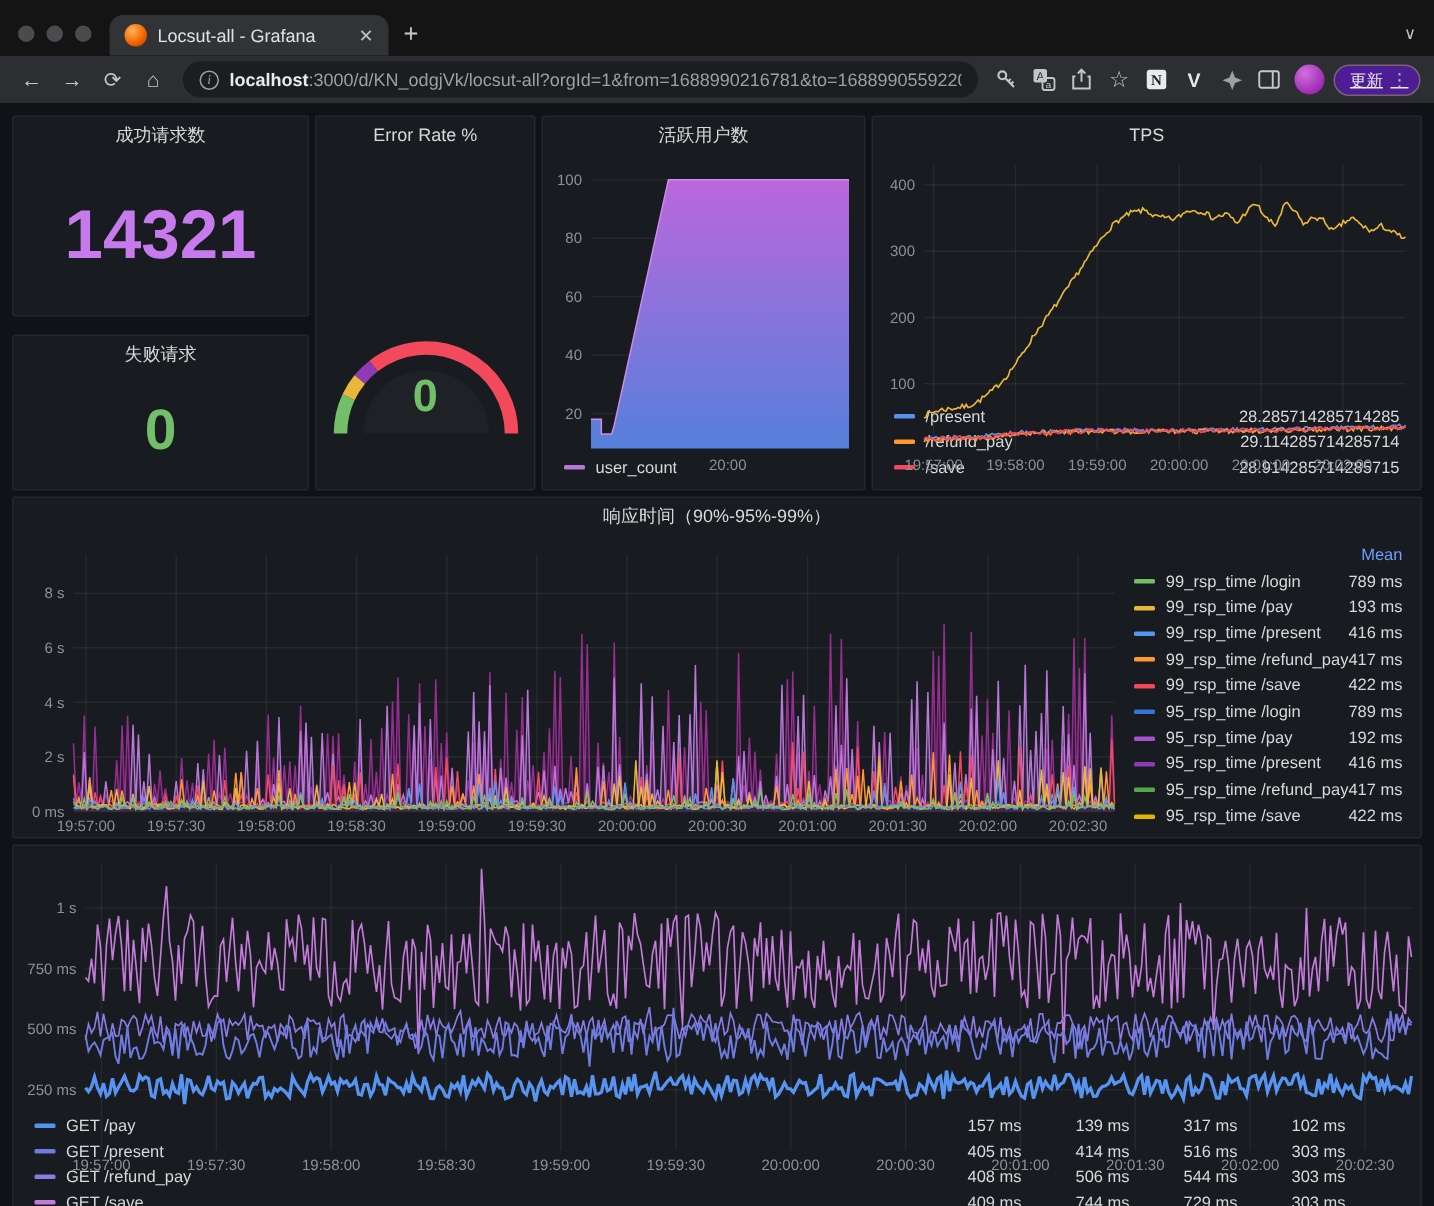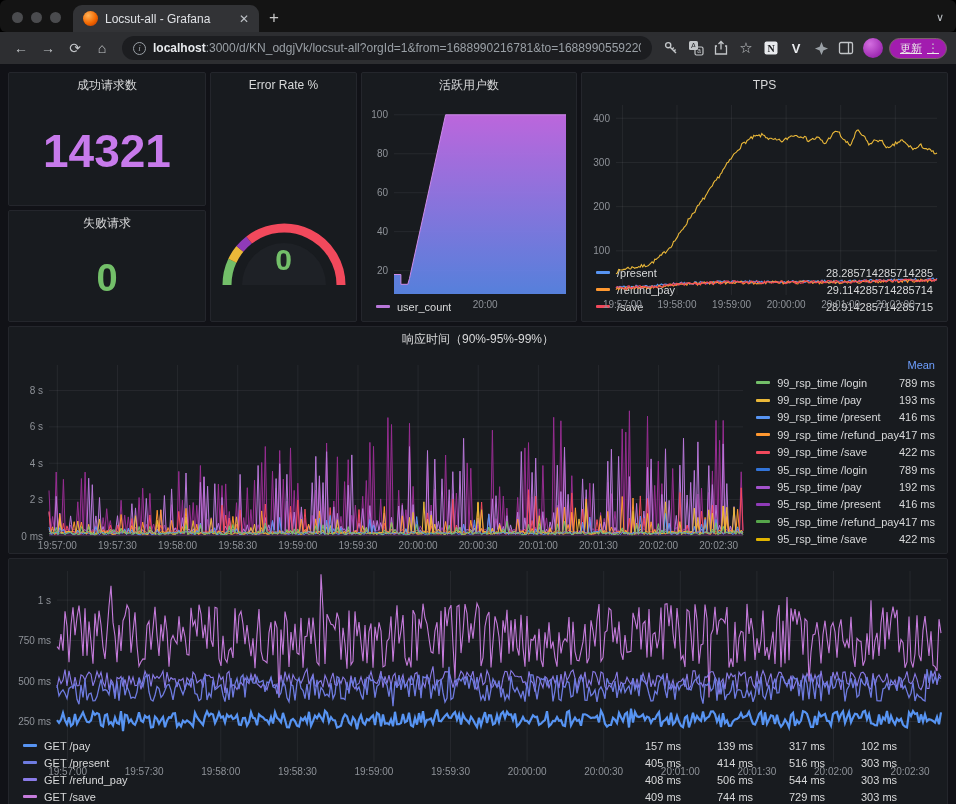--- a/index.html
+++ b/index.html
@@ -1,19 +1,19 @@
 <!DOCTYPE html>
 <html><head>
 <meta charset="utf-8">
 <style>
   * { box-sizing: border-box; }
   html,body { margin:0; padding:0; width:956px; height:804px; background:#000; overflow:hidden;
     font-family:"Liberation Sans", sans-serif; }
   
-  .titlebar { height:32px; background:#141414; display:flex; align-items:flex-end; position:relative;border-radius:6px; }
+  .titlebar { height:37px; background:#141414; display:flex; align-items:flex-end; position:relative; }
   .lights { display:flex; gap:8px; padding:0 12px 9px 12px; }
   .light { width:11px; height:11px; border-radius:50%; background:#4a4b4e; }
   .tab { height:27px; width:186px; background:#323336; border-radius:9px 9px 0 0;
     display:flex; align-items:center; padding:0 8px 0 10px; gap:7px; }
   .tab-title { flex:1; font-size:12px; color:#dfe1e5; white-space:nowrap; overflow:hidden; }
   .tab-close { color:#bdc1c6; font-size:12px; padding:0 2px; }
   .newtab { color:#c7c7c7; font-size:17px; padding:0 12px 4px 10px; }
   .tab-chevron { position:absolute; right:12px; bottom:8px; color:#bdc1c6; font-size:11px; }
   .favicon { width:15px; height:15px; border-radius:50%;
     background: radial-gradient(circle at 35% 30%, #ffb357 0%, #f46800 55%, #b33000 100%); }
@@ -23,26 +23,26 @@
     padding:0 11px; gap:7px; margin:0 5px; min-width:0; }
   .info-badge { width:13px; height:13px; border:1px solid #9aa0a6; border-radius:50%; color:#9aa0a6;
     font-size:9px; line-height:11px; text-align:center; flex:0 0 auto; font-family:"Liberation Serif",serif; font-style:italic; }
   .url { font-size:12px; color:#9aa0a6; white-space:nowrap; overflow:hidden; }
   .url b { color:#e8eaed; font-weight:700; }
   .tbicon { width:22px; height:22px; display:flex; align-items:center; justify-content:center; color:#c3c6c9; }
   .tbicon svg { display:block; }
   .avatar { width:20px; height:20px; border-radius:50%; margin:0 3px;
     background: radial-gradient(circle at 35% 30%, #d36ee0, #9c27b0 75%); }
   .update-pill { display:flex; align-items:center; gap:5px; border:1px solid #7c636b; border-radius:12px;
-    padding:2px 7px 2px 10px; color:#eceaea; font-size:11px; background:#a21caf;text-decoration:underline; }
+    padding:2px 7px 2px 10px; color:#eceaea; font-size:11px; background:#4c1d95;text-decoration:underline; }
   .kebab { color:#c3c6c9; font-size:12px; }
   
   .content { height:742px; background:#111217; padding:8px; display:flex; flex-direction:column; gap:4px; overflow:hidden; }
   .row1 { display:grid; grid-template-columns:198px 147px 216px 1fr; gap:4px; height:250px; flex:0 0 auto; }
-  .colstats { display:grid; grid-template-rows:134px 1fr; gap:4px; }
+  .colstats { display:grid; grid-template-rows:134px 1fr; gap:12px; }
   .panel { background:#181b1f; border:1px solid #24262c; border-radius:2px; display:flex; flex-direction:column; min-height:0; min-width:0; }
   .ptitle { flex:0 0 24px; line-height:24px; text-align:center; font-size:12px; font-weight:500; color:#d8d9da;
     white-space:nowrap; overflow:hidden; }
   .statval { flex:1; display:flex; align-items:center; justify-content:center; font-weight:700; }
   .v-success { font-size:46px; color:#c77aeb; }
   .v-failed { font-size:38px; color:#73bf69; }
   .gaugewrap { flex:1; position:relative; display:flex; align-items:flex-end; justify-content:center; padding-bottom:26px; }
   .gaugenum { position:absolute; left:0; right:0; bottom:44px; text-align:center; font-size:30px; font-weight:700; color:#73bf69; }
   .plot { flex:1; min-height:0; position:relative; }
   .plot svg { position:absolute; inset:0; }

